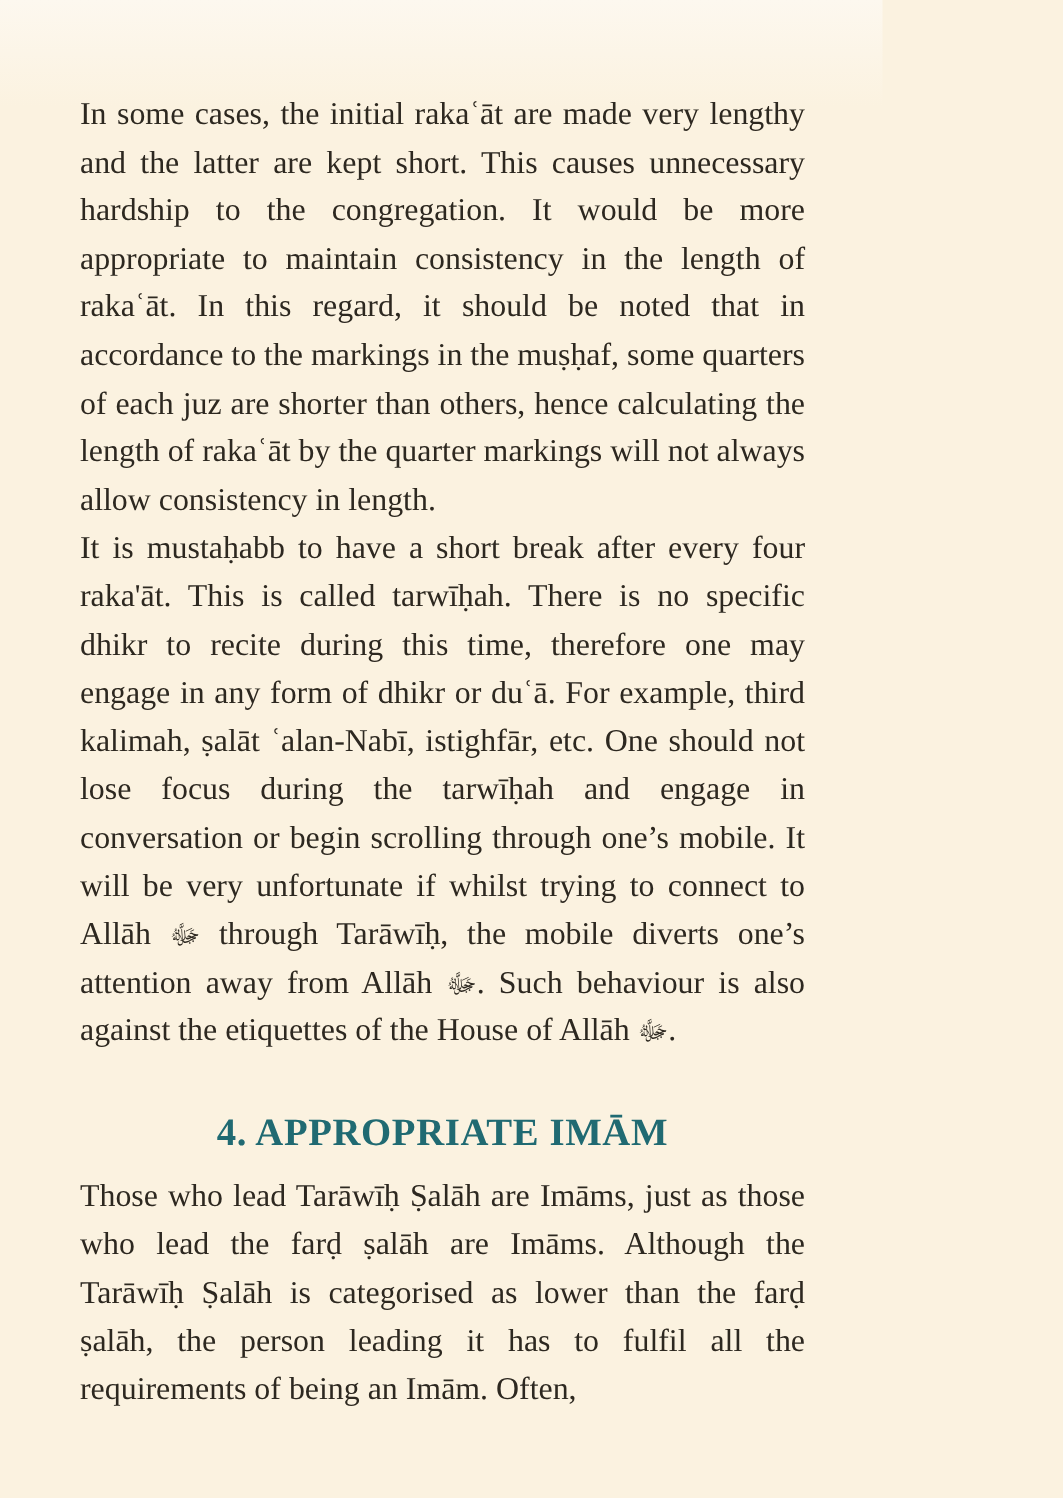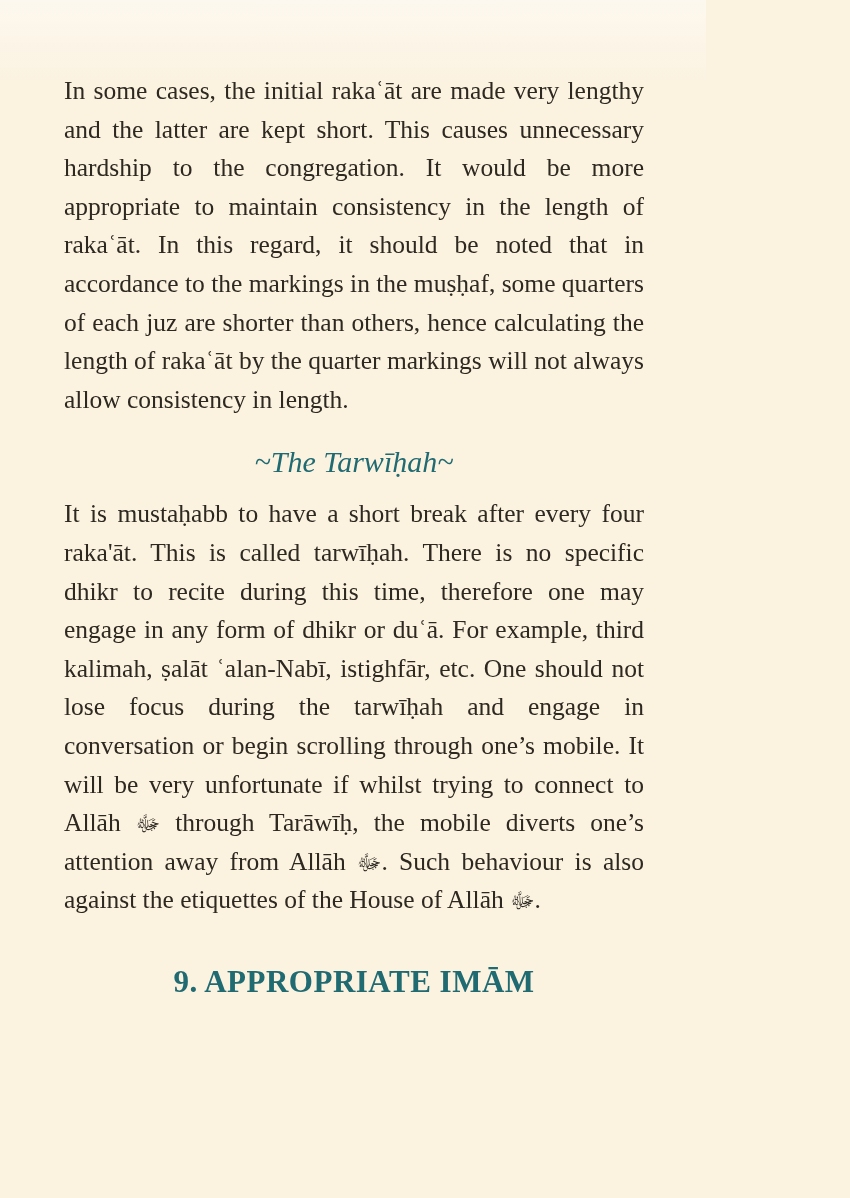--- a/index.html
+++ b/index.html
@@ -57,21 +57,21 @@
     line-height:1;
   }
 </style>
 </head>
 <body>
 
 <div class="page">
 
   <p class="para">In some cases, the initial rakaʿāt are made very lengthy and the latter are kept short. This causes unnecessary hardship to the congregation. It would be more appropriate to maintain consistency in the length of rakaʿāt. In this regard, it should be noted that in accordance to the markings in the muṣḥaf, some quarters of each juz are shorter than others, hence calculating the length of rakaʿāt by the quarter markings will not always allow consistency in length.</p>
 
-  <h2 class="subheading">~The Tarwīḥah~</h2>
 
   <p class="para">It is mustaḥabb to have a short break after every four raka'āt. This is called tarwīḥah. There is no specific dhikr to recite during this time, therefore one may engage in any form of dhikr or duʿā. For example, third kalimah, ṣalāt ʿalan-Nabī, istighfār, etc. One should not lose focus during the tarwīḥah and engage in conversation or begin scrolling through one’s mobile. It will be very unfortunate if whilst trying to connect to Allāh <span class="honorific">ﷻ</span> through Tarāwīḥ, the mobile diverts one’s attention away from Allāh <span class="honorific">ﷻ</span>. Such behaviour is also against the etiquettes of the House of Allāh <span class="honorific">ﷻ</span>.</p>
 
-  <h1 class="heading">9. APPROPRIATE IMĀM</h1>
+  <h1 class="heading">4. APPROPRIATE IMĀM</h1>
 
+  <p class="para">Those who lead Tarāwīḥ Ṣalāh are Imāms, just as those who lead the farḍ ṣalāh are Imāms. Although the Tarāwīḥ Ṣalāh is categorised as lower than the farḍ ṣalāh, the person leading it has to fulfil all the requirements of being an Imām. Often,</p>
 
 
 </div>
 
 </body></html>

